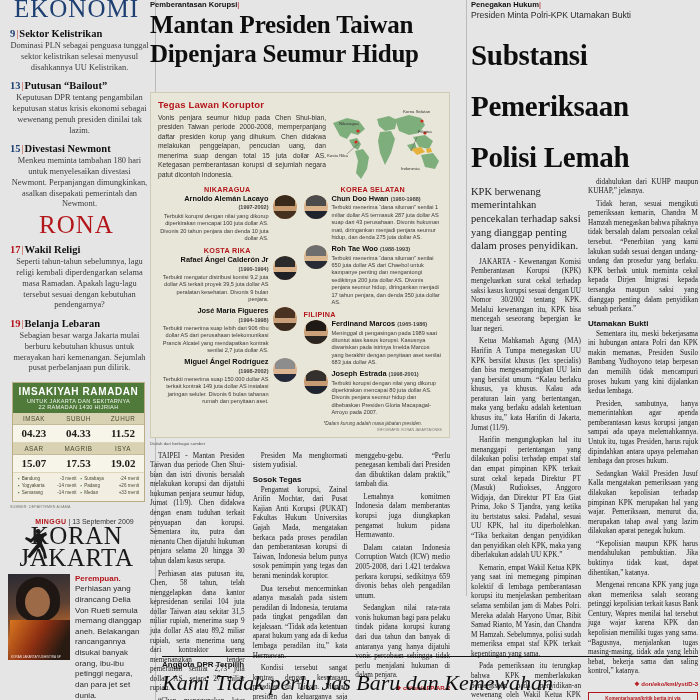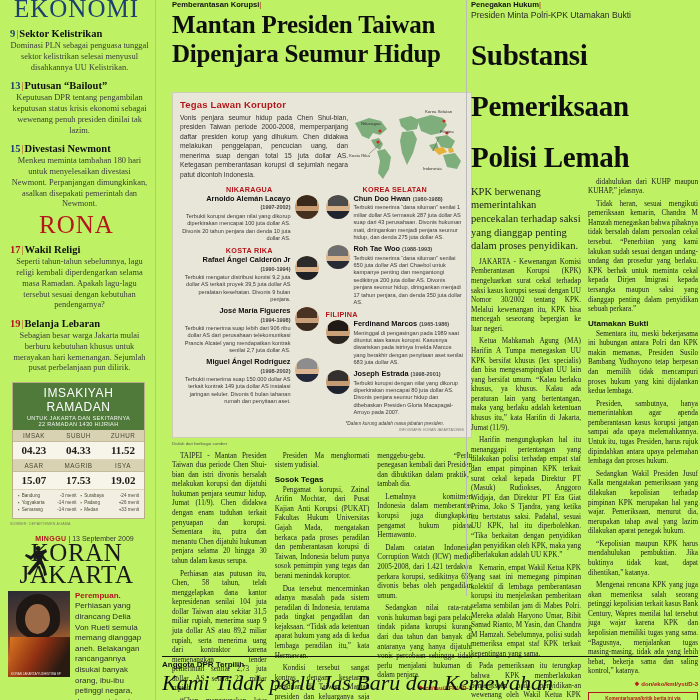--- a/index.html
+++ b/index.html
@@ -2,21 +2,21 @@
 <html><head>
 <meta charset="utf-8">
 <style>
   * { box-sizing: border-box; margin: 0; padding: 0; }
   html, body {
     width: 700px; height: 700px;
     background: #ffffff;
     font-family: "Liberation Serif", serif;
     overflow: hidden;
   }
-  .page { position: relative; width: 700px; height: 700px; background:#bef264; }
+  .page { position: relative; width: 700px; height: 700px; background:#e5e5e5; }
 
   
   .left-rail {
     position: absolute; left: 4px; top: 0; width: 152px; height: 700px;
     border-right: 1px solid #bbb; padding-right: 6px;
   }
   .section-title {
     text-align: center; font-family: "Liberation Serif", serif;
     font-size: 25px; letter-spacing: 1px; line-height: 1;
   }
@@ -37,21 +37,21 @@
   }
 
   
   .imsak {
     margin: 8px 4px 0 8px; border: 1px solid #b9ad86; background: #f2efe2;
     padding: 0 0 4px 0;
   }
   .imsak-head {
     background: #4f7a3a; color: #fff; text-align: center; padding: 3px 2px 3px;
   }
-  .imsak-t1 { font-family:"Liberation Sans",sans-serif; font-size: 12px; font-weight: normal; letter-spacing: .6px; }
+  .imsak-t1 { font-family:"Liberation Sans",sans-serif; font-size: 10px; font-weight: bold; letter-spacing: .6px; }
   .imsak-t2 { font-family:"Liberation Sans",sans-serif; font-size: 5.6px; letter-spacing: .3px; opacity:.92; margin-top:1px;}
   .imsak-t3 { font-family:"Liberation Sans",sans-serif; font-size: 5.6px; letter-spacing: .3px; opacity:.92;}
   .imsak-tbl { width: 100%; border-collapse: collapse; }
   .imsak-tbl td { text-align: center; }
   .imsak-tbl .lab {
     background: #d8d2b2; font-family:"Liberation Sans",sans-serif;
     font-size: 6.3px; color:#4a4a33; letter-spacing:.5px; padding: 2px 0;
     border-bottom:1px solid #c3bb99;
   }
   .imsak-tbl .val {
@@ -109,21 +109,21 @@
     position:absolute; bottom:1px; left:3px; font-family:"Liberation Sans",sans-serif;
     font-size:3.1px; color:#fff; opacity:.85;
   }
   .teaser-body {
     font-family:"Liberation Sans",sans-serif; font-size:8px; color:#2b2b2b;
     line-height:1.33; flex:1;
   }
   .teaser-lbl { color:#b3161b; font-weight:bold; }
 
   
-  .center { position:absolute; left:172px; top:0; width:300px; height:700px; }
+  .center { position:absolute; left:150px; top:0; width:300px; height:700px; }
   .kicker {
     font-family:"Liberation Sans",sans-serif; font-size:7.6px; font-weight:bold;
     color:#111; line-height:1; padding-top:1px;
   }
   .kicker .bar { color:#b3161b; font-weight:normal; }
   .main-head {
     font-family:"Liberation Serif",serif; font-weight:bold; font-size:25px;
     line-height:1.06; color:#0e0e0e; margin-top:3px; letter-spacing:-.2px;
   }
 

